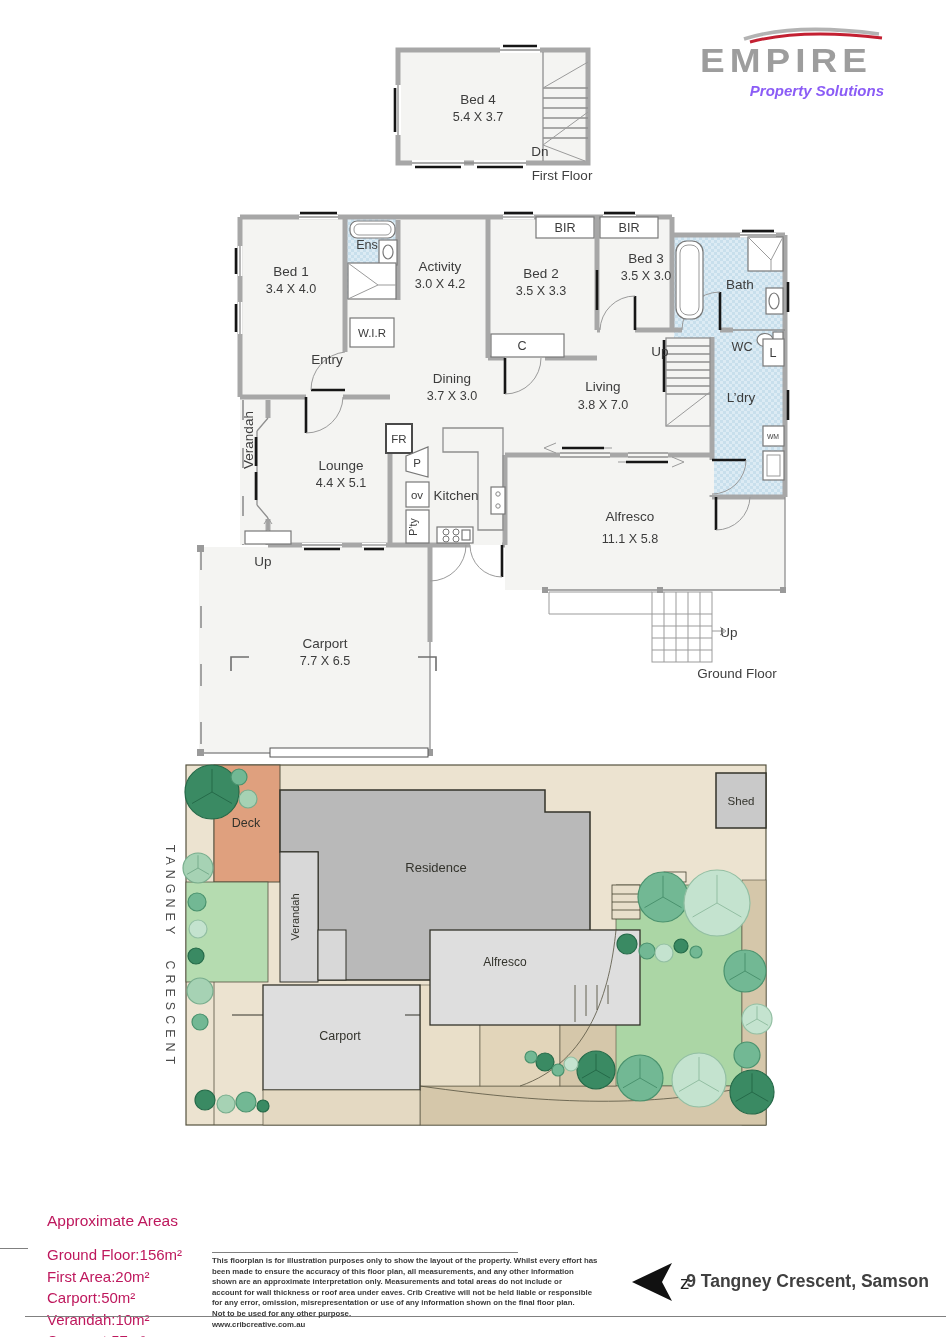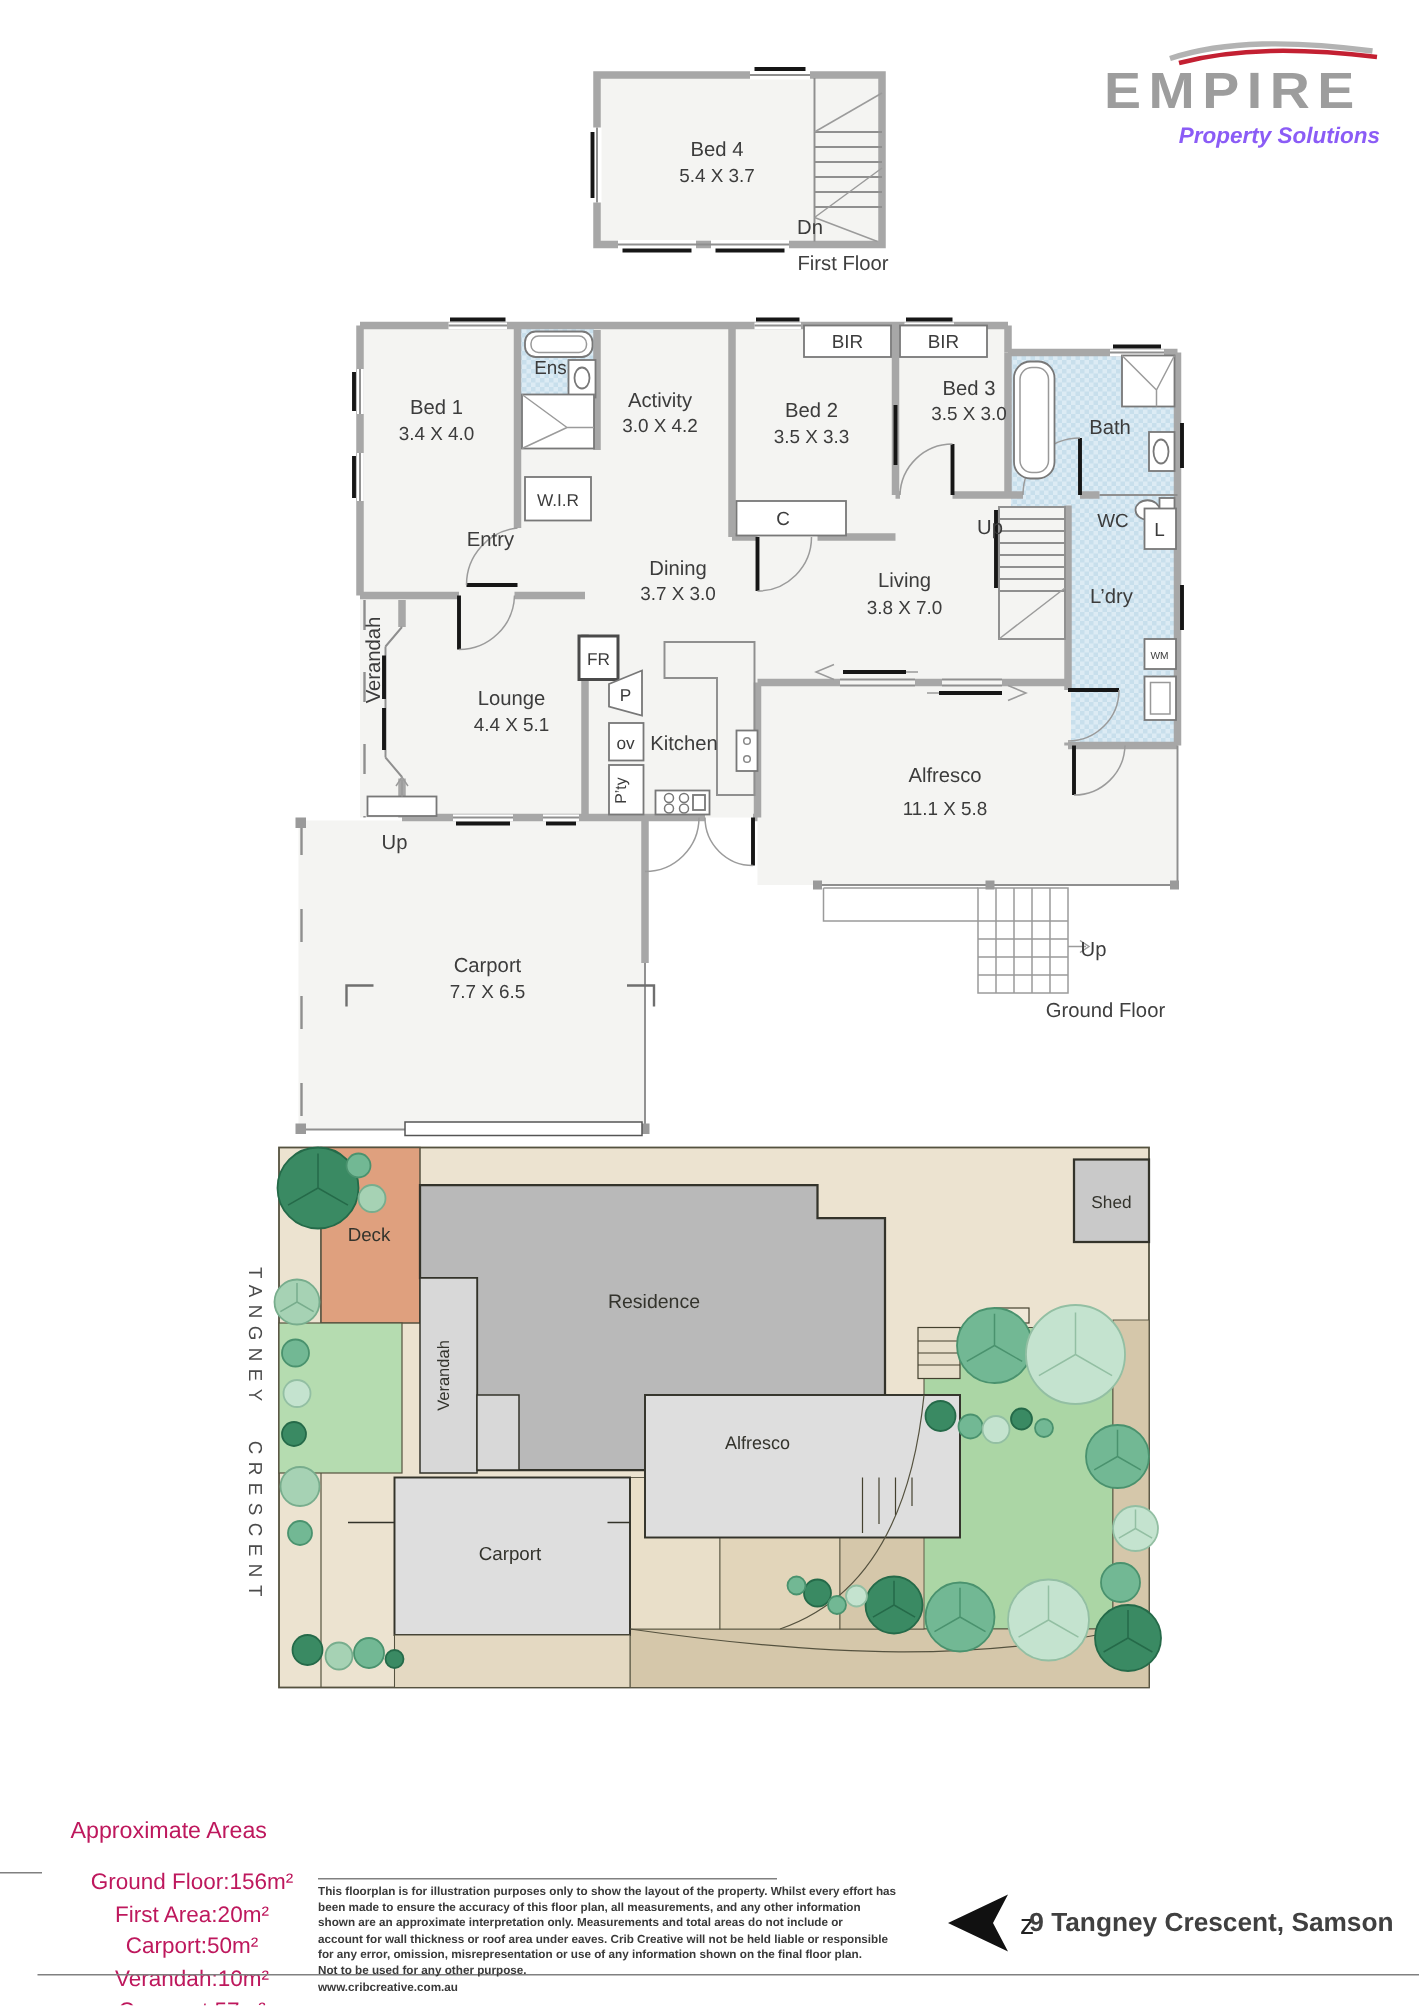--- a/index.html
+++ b/index.html
@@ -19,30 +19,30 @@
   .t12 {font:12.6px "Liberation Sans",sans-serif;fill:#3c3c3c;text-anchor:middle;}
   .t11 {font:11.5px "Liberation Sans",sans-serif;fill:#3c3c3c;text-anchor:middle;}
   .t10 {font:10.5px "Liberation Sans",sans-serif;fill:#3c3c3c;text-anchor:middle;}
   .t7  {font:6.8px "Liberation Sans",sans-serif;fill:#3c3c3c;text-anchor:middle;}
   .cap {font:13.5px "Liberation Sans",sans-serif;fill:#3f3f3f;text-anchor:middle;}
   .sb  {stroke:#55523f;}
   .site-t{font:12.5px "Liberation Sans",sans-serif;fill:#33332c;text-anchor:middle;}
   .street{font:12.5px "Liberation Sans",sans-serif;fill:#4b4b4b;text-anchor:middle;
           letter-spacing:5px;word-spacing:13px;}
   
-  .logo{position:absolute;left:714px;top:26px;width:216px;height:78px;}
+  .logo{position:absolute;left:678px;top:26px;width:216px;height:78px;}
   .logo-word{position:absolute;left:0;top:14px;width:216px;text-align:center;
              font-size:37px;font-weight:700;color:#9d9d9d;letter-spacing:5px;
              transform:scaleY(.92);}
   .logo-tag{position:absolute;left:0;top:56px;width:206px;text-align:right;
             font-size:15px;font-weight:700;font-style:italic;color:#8b5cf6;}
   .logo-swoosh{position:absolute;left:58px;top:0;}
   .areas{position:absolute;left:47px;top:1212px;width:162px;color:#be185d;}
   .areas-title{font-size:15.5px;margin-bottom:14px;}
-  .area-row{display:flex;justify-content:center;font-size:15px;line-height:21.5px;}
+  .area-row{display:flex;justify-content:flex-start;font-size:15px;line-height:21.5px;}
   .area-total{margin-top:9px;flex-direction:column;}
   .disclaimer{position:absolute;left:212px;top:1256px;width:412px;color:#3a3a3a;
               font-size:7.8px;line-height:10.6px;font-weight:bold;}
   .rule{position:absolute;border-top:1.4px solid #808080;}
   .address{position:absolute;right:17px;top:1271px;font-size:17.5px;font-weight:700;color:#404040;}
   .compass{position:absolute;left:628px;top:1260px;}
 </style>
 </head>
 <body>
 

